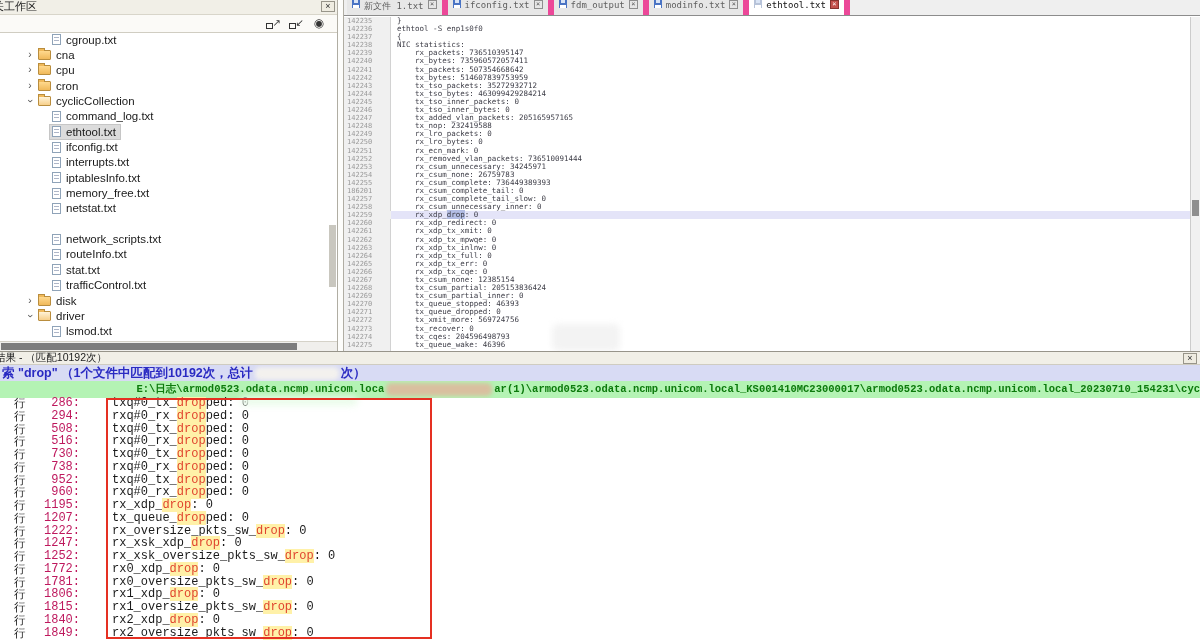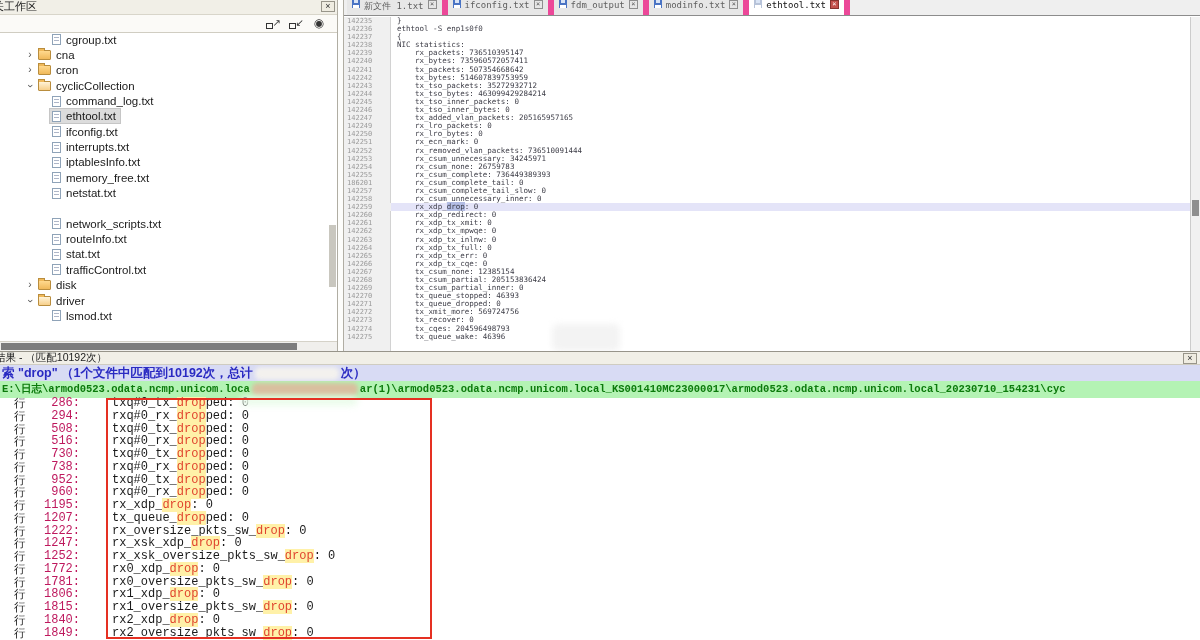--- a/index.html
+++ b/index.html
@@ -62,21 +62,21 @@
   .ed-vscroll{position:absolute;right:0;top:17px;bottom:0;width:10px;background:#f1f1f1;border-left:1px solid #cccccc;box-sizing:border-box;}
   .ed-vthumb{position:absolute;left:1px;right:1px;top:183px;height:16px;background:#8f8f8f;}
   .blur{position:absolute;pointer-events:none;filter:blur(3px);border-radius:6px;}
   .ed-blur{left:208px;top:307px;width:68px;height:27px;background:#f3f3f3;}
   
   .res{position:absolute;left:0;top:351px;width:1200px;height:289px;background:#ffffff;border-top:1px solid #97948a;box-sizing:border-box;overflow:hidden;}
   .res-title{position:relative;height:12px;background:#f1efe7;border-bottom:1px solid #cfccc1;font-size:10.5px;line-height:11px;color:#222;white-space:nowrap;overflow:hidden;}
   .res-title .clip{display:inline-block;margin-left:-5px;}
   .res-title .xbtn{top:1px;right:3px;}
   .res-query{position:relative;height:16px;line-height:16px;background:#d8dbf4;font-size:12.5px;font-weight:bold;color:#2a2ac2;white-space:nowrap;overflow:hidden;padding-left:2px;}
-  .res-path{position:relative;height:17px;line-height:16px;background:#b4f3b4;font-family:"Liberation Mono",monospace;font-size:10.5px;font-weight:bold;color:#0c7a0c;white-space:nowrap;overflow:hidden;padding-left:2px;}
+  .res-path{position:relative;height:17px;line-height:16px;background:#b4f3b4;font-family:"Liberation Mono",monospace;font-size:10.5px;font-weight:bold;color:#0c7a0c;white-space:nowrap;overflow:hidden;padding-left:2px;text-align:right;}
   .inline-blur{display:inline-block;vertical-align:middle;filter:blur(2px);border-radius:5px;}
   .q-blur{width:84px;height:13px;background:#f3f1ee;margin:0 2px;}
   .p-blur{width:106px;height:13px;background:#d9bf9f;margin:0 2px;}
   .res-rows{position:absolute;top:45px;left:0;right:0;bottom:0;overflow:hidden;font-family:"Liberation Mono",monospace;font-size:12px;color:#1a1a1a;}
   .rrow{display:flex;height:12.75px;line-height:13px;white-space:pre;}
   .rhang{width:26px;flex:none;padding-left:14px;font-family:"Liberation Sans",sans-serif;font-size:11.5px;color:#222;box-sizing:content-box;}
   .rnum{width:40px;flex:none;text-align:right;color:#be185d;}
   .rtext{padding-left:32px;}
   .rmatch{background:#fff1a8;color:#e0442e;}
   .rows-blur{left:240px;top:44px;width:118px;height:10px;background:rgba(235,252,235,0.95);}
@@ -102,20 +102,27 @@
           <span class="ibox">
             <span class="icon-file"></span>
             <span class="tlabel">cgroup.txt</span>
           </span>
         </div>
         <div class="titem ind0">
           <span class="arrow c"></span>
           <span class="ibox">
             <span class="icon-folder"></span>
             <span class="tlabel">cna</span>
+          </span>
+        </div>
+        <div class="titem ind0">
+          <span class="arrow c"></span>
+          <span class="ibox">
+            <span class="icon-folder"></span>
+            <span class="tlabel">cpu</span>
           </span>
         </div>
         <div class="titem ind0">
           <span class="arrow c"></span>
           <span class="ibox">
             <span class="icon-folder"></span>
             <span class="tlabel">cron</span>
           </span>
         </div>
         <div class="titem ind0">
@@ -258,20 +265,21 @@
           <div class="eline"><span class="lnum">142238</span><span class="ltext">NIC statistics:</span></div>
           <div class="eline"><span class="lnum">142239</span><span class="ltext">    rx_packets: 736510395147</span></div>
           <div class="eline"><span class="lnum">142240</span><span class="ltext">    rx_bytes: 735960572057411</span></div>
           <div class="eline"><span class="lnum">142241</span><span class="ltext">    tx_packets: 507354668642</span></div>
           <div class="eline"><span class="lnum">142242</span><span class="ltext">    tx_bytes: 514607839753959</span></div>
           <div class="eline"><span class="lnum">142243</span><span class="ltext">    tx_tso_packets: 35272932712</span></div>
           <div class="eline"><span class="lnum">142244</span><span class="ltext">    tx_tso_bytes: 463099429284214</span></div>
           <div class="eline"><span class="lnum">142245</span><span class="ltext">    tx_tso_inner_packets: 0</span></div>
           <div class="eline"><span class="lnum">142246</span><span class="ltext">    tx_tso_inner_bytes: 0</span></div>
           <div class="eline"><span class="lnum">142247</span><span class="ltext">    tx_added_vlan_packets: 205165957165</span></div>
+          <div class="eline"><span class="lnum">142248</span><span class="ltext">    tx_nop: 232419588</span></div>
           <div class="eline"><span class="lnum">142249</span><span class="ltext">    rx_lro_packets: 0</span></div>
           <div class="eline"><span class="lnum">142250</span><span class="ltext">    rx_lro_bytes: 0</span></div>
           <div class="eline"><span class="lnum">142251</span><span class="ltext">    rx_ecn_mark: 0</span></div>
           <div class="eline"><span class="lnum">142252</span><span class="ltext">    rx_removed_vlan_packets: 736510091444</span></div>
           <div class="eline"><span class="lnum">142253</span><span class="ltext">    rx_csum_unnecessary: 34245971</span></div>
           <div class="eline"><span class="lnum">142254</span><span class="ltext">    rx_csum_none: 26759783</span></div>
           <div class="eline"><span class="lnum">142255</span><span class="ltext">    rx_csum_complete: 736449389393</span></div>
           <div class="eline"><span class="lnum">186201</span><span class="ltext">    rx_csum_complete_tail: 0</span></div>
           <div class="eline"><span class="lnum">142257</span><span class="ltext">    rx_csum_complete_tail_slow: 0</span></div>
           <div class="eline"><span class="lnum">142258</span><span class="ltext">    rx_csum_unnecessary_inner: 0</span></div>

